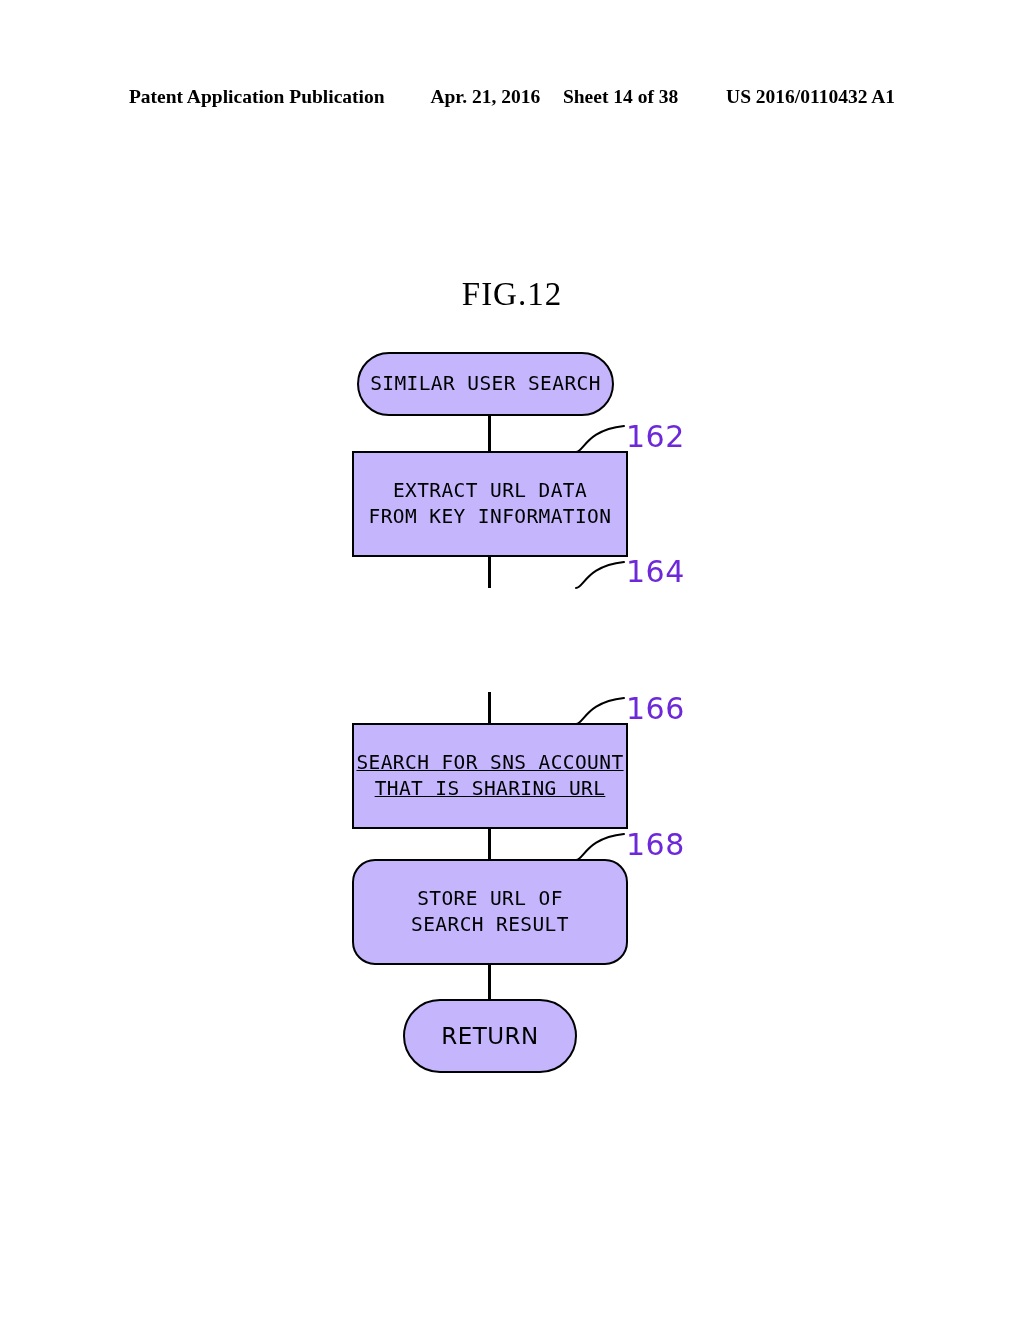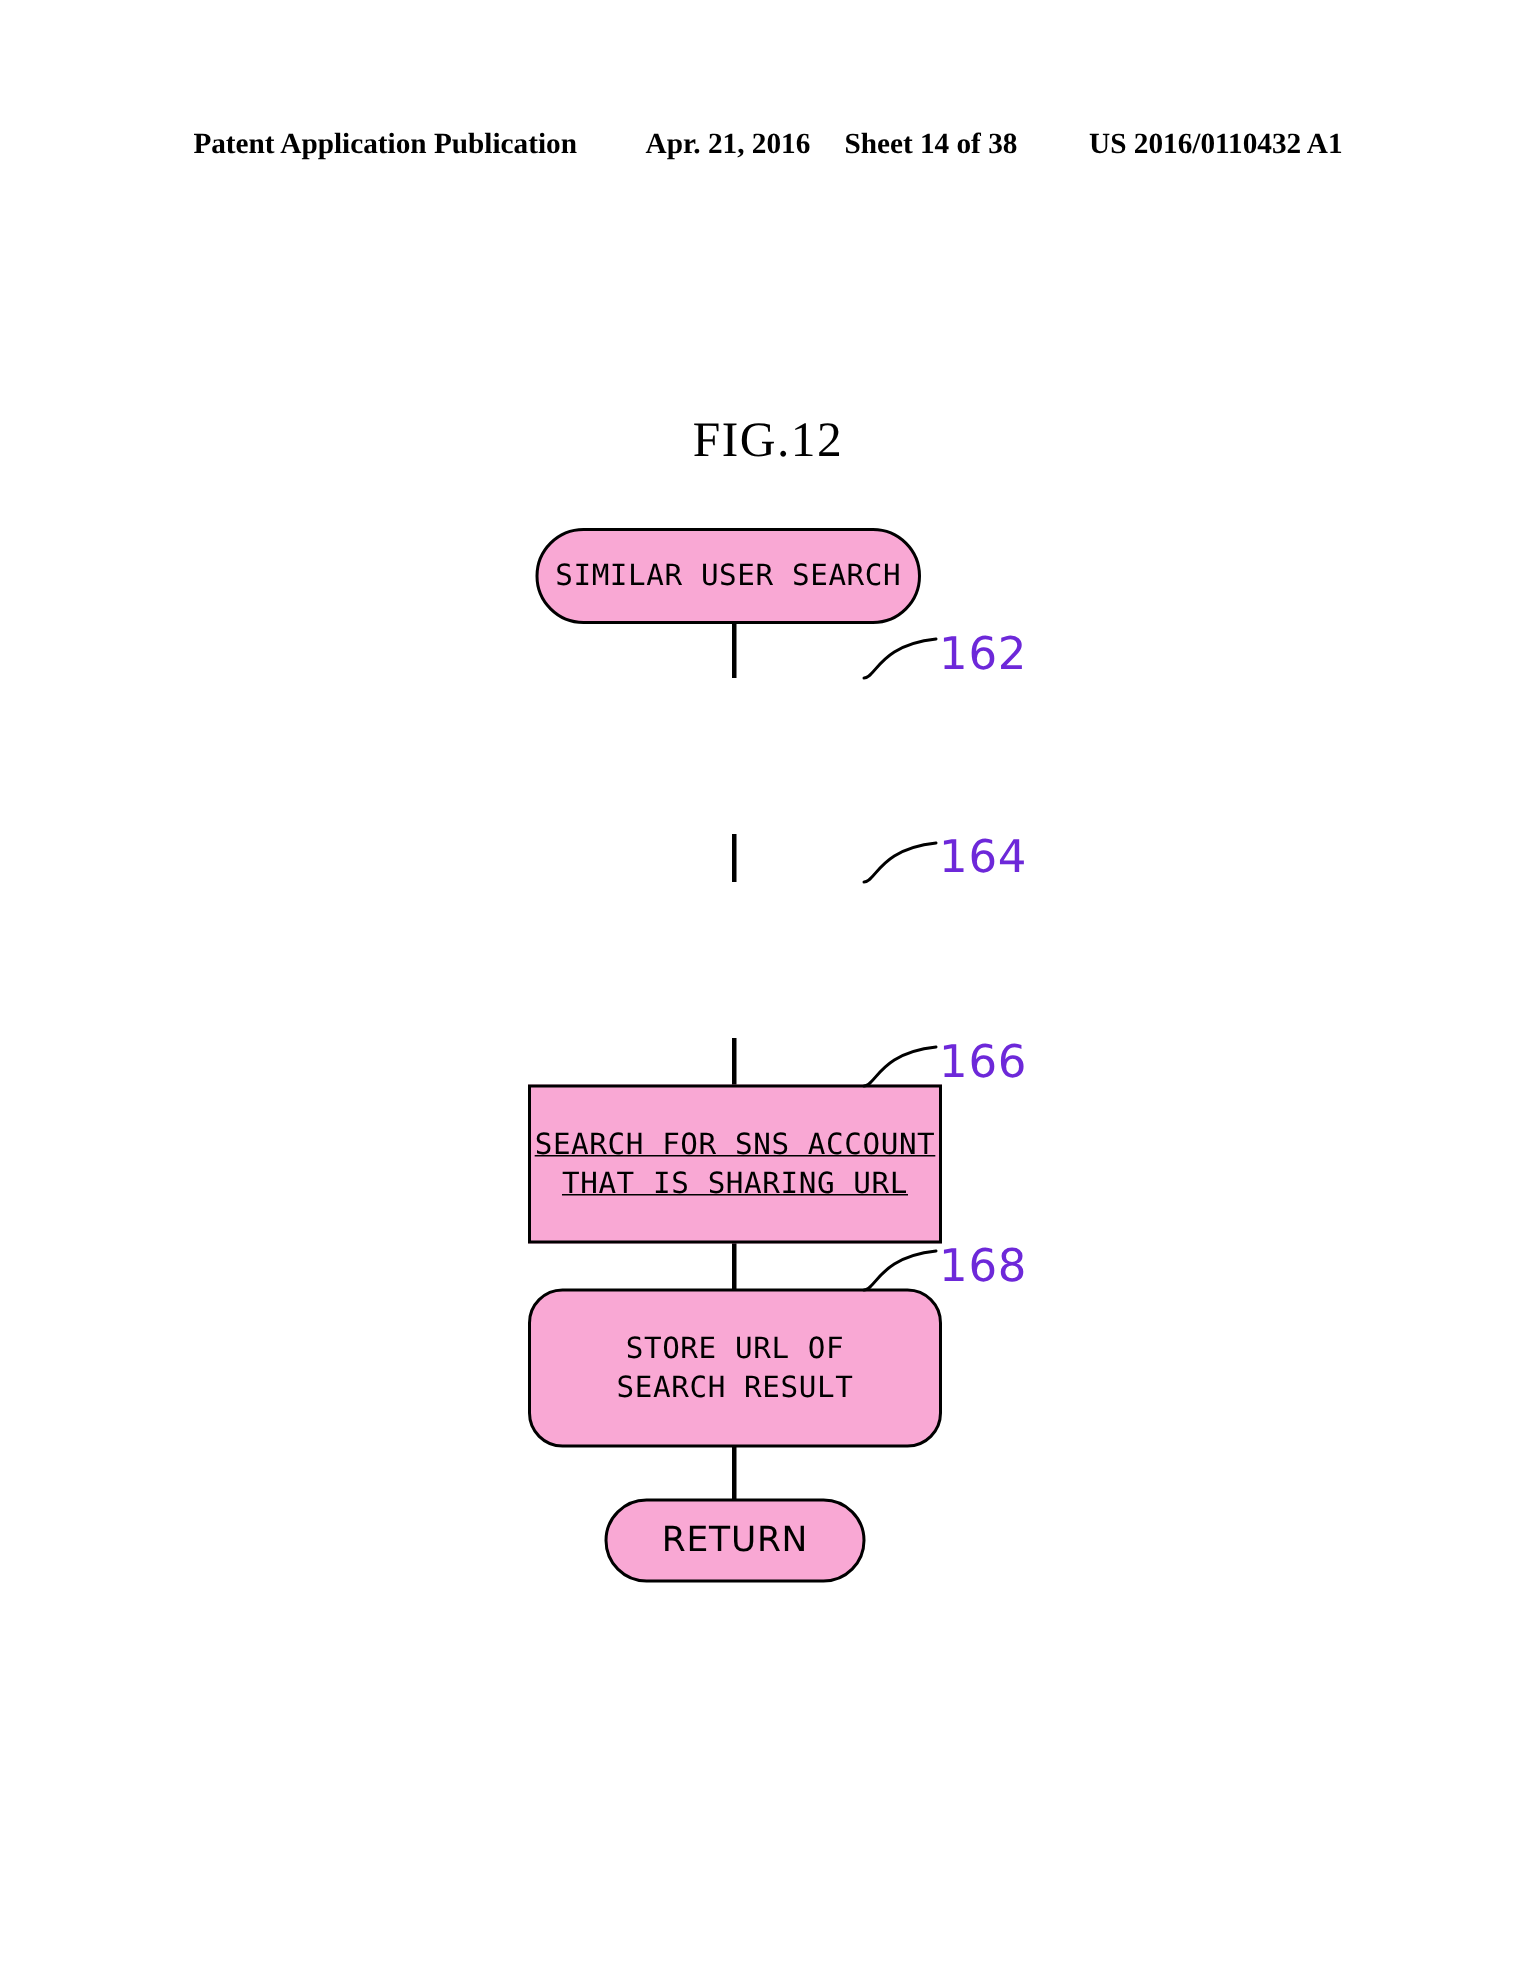--- a/index.html
+++ b/index.html
@@ -54,21 +54,21 @@
     top: 0;
     width: 1024px;
     height: 1320px;
   }
 
   
   .node {
     position: absolute;
     box-sizing: border-box;
     border: 2.5px solid #000;
-    background: #f9a8d4;
+    background: #c4b5fd;
     display: flex;
     align-items: center;
     justify-content: center;
     text-align: center;
   }
   .node.terminator {
     border-radius: 40px;
     border-width: 2.2px;
   }
   .node-label {
@@ -84,21 +84,21 @@
     font-size: 23px;
     letter-spacing: 0.5px;
   }
 
   
   #node-start   { left: 357px; top: 352px; width: 257px; height: 64px; }
   #node-162     { left: 352px; top: 451px; width: 276px; height: 106px; }
   #node-164     { left: 352px; top: 587px; width: 276px; height: 106px; }
   #node-166     { left: 352px; top: 723px; width: 276px; height: 106px; text-decoration: underline; }
   #node-168     { left: 352px; top: 859px; width: 276px; height: 106px; border-radius: 23px; }
-  #node-return  { left: 403px; top: 999px; width: 174px; height: 56px; }
+  #node-return  { left: 403px; top: 999px; width: 174px; height: 74px; }
 
   
   .connector {
     position: absolute;
     left: 488px;
     width: 2.5px;
     background: #000;
   }
   #conn-1 { top: 415px; height: 37px; }
   #conn-2 { top: 556px; height: 32px; }
@@ -157,20 +157,24 @@
   <div class="connector" id="conn-1"></div>
   <div class="connector" id="conn-2"></div>
   <div class="connector" id="conn-3"></div>
   <div class="connector" id="conn-4"></div>
   <div class="connector" id="conn-5"></div>
 
   <div class="node terminator" id="node-start">
     <div class="node-label">SIMILAR USER SEARCH</div>
   </div>
 
+  <div class="node" id="node-162">
+    <div class="node-label">EXTRACT URL DATA
+FROM KEY INFORMATION</div>
+  </div>
 
 
   <div class="node" id="node-166">
     <div class="node-label">SEARCH FOR SNS ACCOUNT
 THAT IS SHARING URL</div>
   </div>
 
   <div class="node" id="node-168">
     <div class="node-label">STORE URL OF
 SEARCH RESULT</div>

